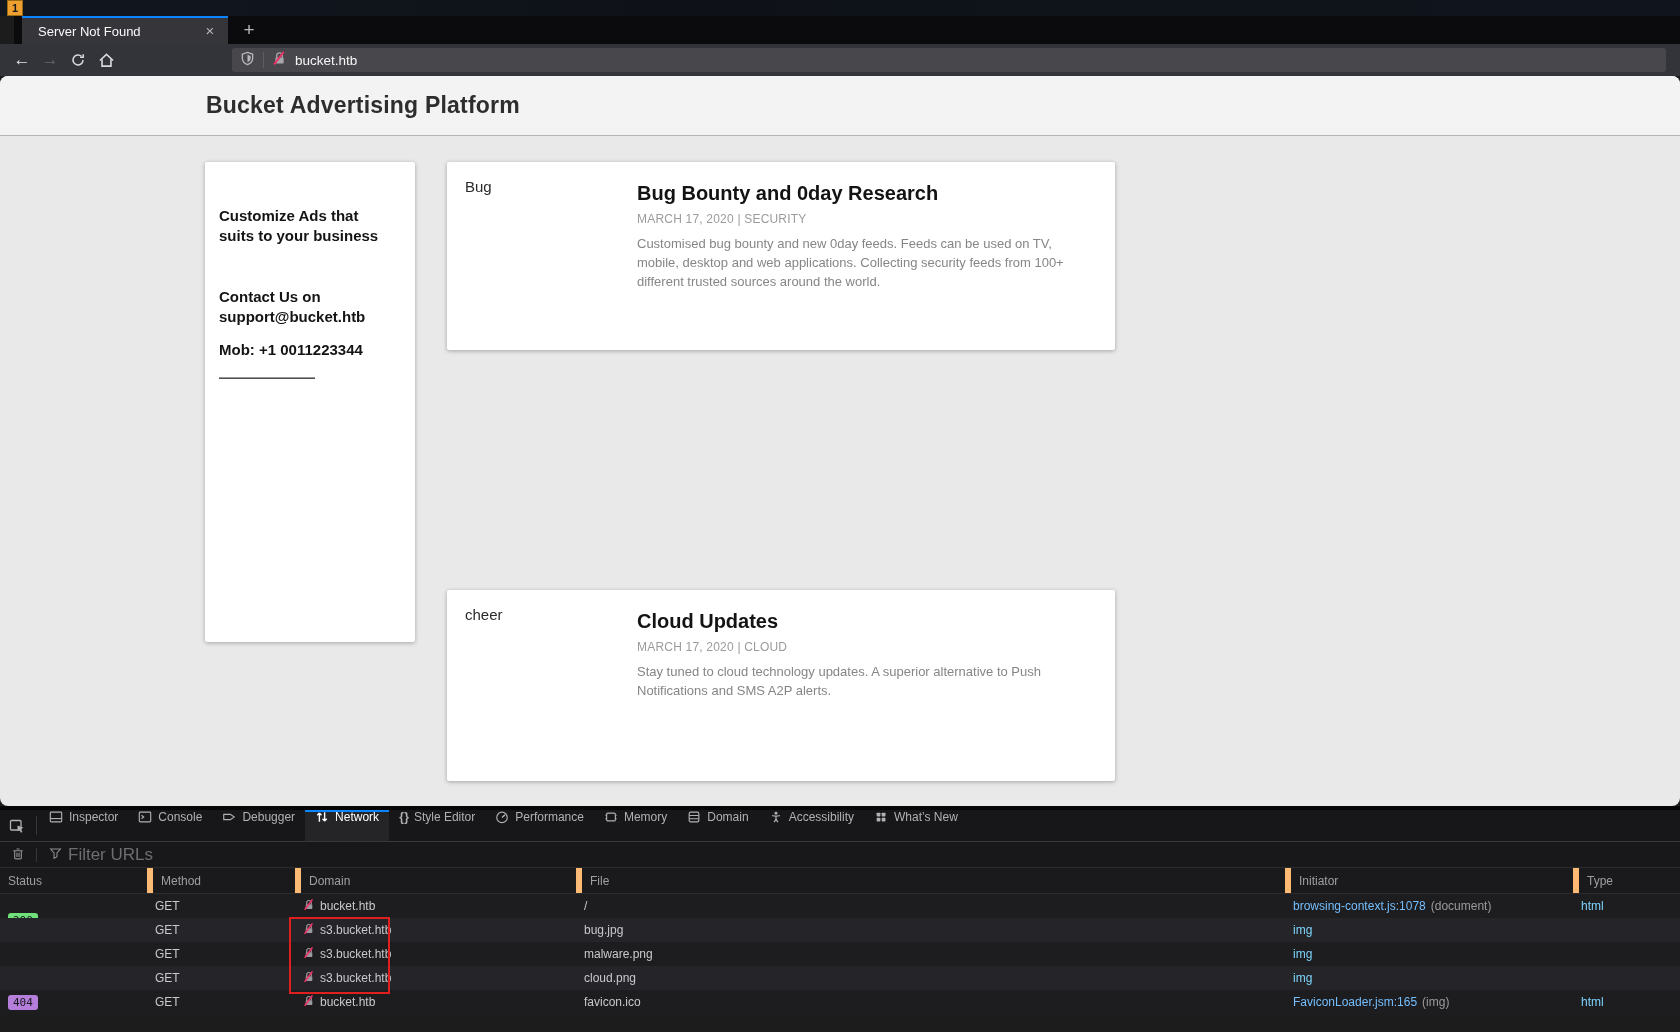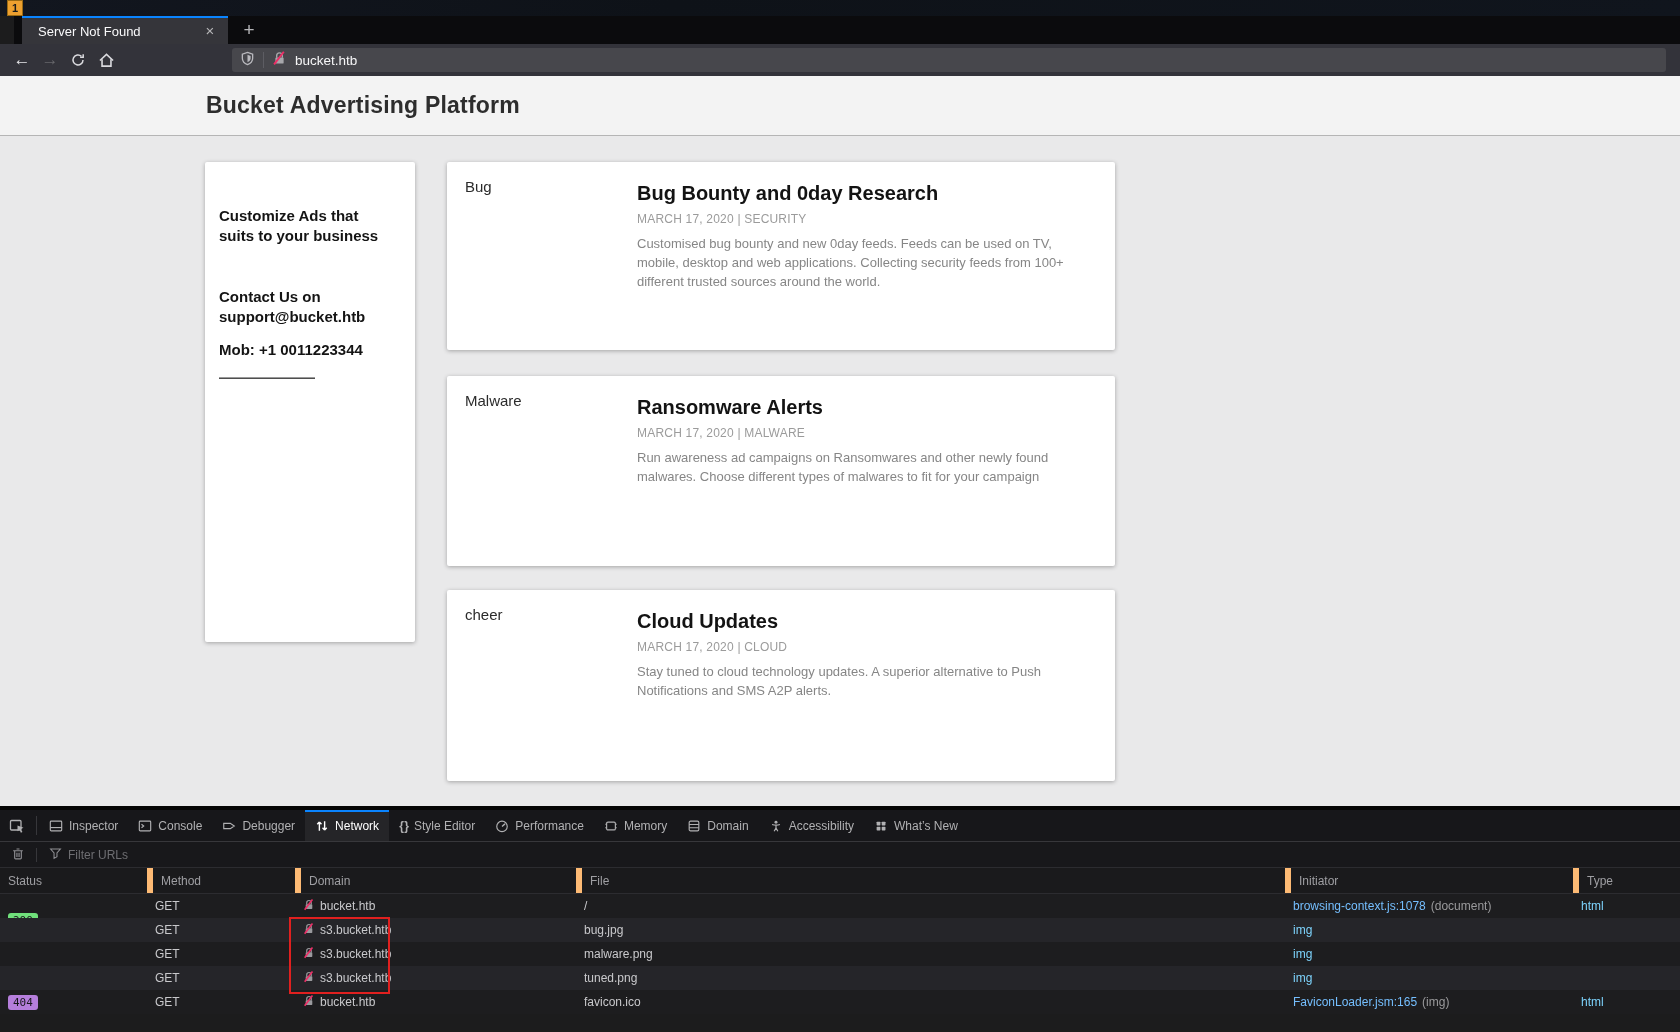--- a/index.html
+++ b/index.html
@@ -29,21 +29,21 @@
             display:flex; align-items:center; }
   .nav-btn { width:28px; height:26px; display:flex; align-items:center; justify-content:center; }
   .nav-btn svg { display:block; }
   #urlbar { position:absolute; left:232px; top:4px; width:1434px; height:24px; background:#47474c;
             border-radius:3px; display:flex; align-items:center; padding:0 8px; }
   #urlbar .sep { width:1px; height:16px; background:#5d5d63; margin:0 8px; }
   #url-input { background:transparent; border:none; outline:none; color:#f6f6f7; font-size:13.5px;
                font-family:inherit; flex:1; margin-left:8px; }
 
   
-  #page { position:absolute; left:0; top:76px; width:1680px; height:730px; background:#e9e9ea; overflow:hidden; }
+  #page { position:absolute; left:0; top:76px; width:1680px; height:730px; background:#e9e9ea; overflow:hidden;border-radius:8px; }
   #page-header { position:absolute; left:0; top:0; width:1680px; height:60px; background:#f3f3f3;
                  border-bottom:1px solid #b5b5b5; display:flex; align-items:center; }
   #page-title { margin-left:206px; font-size:23px; font-weight:bold; color:#2d2d2d; letter-spacing:.2px; }
 
   .card { position:absolute; background:#fff; border-radius:2px; box-shadow:0 1px 4px rgba(0,0,0,.3); }
   #sidebar-card { left:205px; top:86px; width:210px; height:480px; padding:44px 26px 0 14px; }
   #sidebar-card p { font-size:15px; font-weight:bold; color:#141414; line-height:1.3; }
   #sidebar-card .gap-lg { margin-top:42px; }
   #sidebar-card .gap-sm { margin-top:14px; }
   #sidebar-hr { margin-top:17px; width:96px; height:2px; background:#4e4e4e; border-top:1px solid #9a9a9a; }
@@ -58,30 +58,30 @@
   .ad-meta { font-size:12px; color:#9b9b9b; margin-top:7px; letter-spacing:.2px; }
   .ad-body { font-size:13px; color:#868686; line-height:1.45; margin-top:9px; }
 
   
   #devtools { position:absolute; left:0; top:806px; width:1680px; height:226px; background:#1c1c1d;
               border-top:4px solid #050505; color:#b1b1b3; font-size:12px; }
   #dt-tabrow { position:absolute; left:0; top:0; width:1680px; height:32px; background:#17171a;
                border-bottom:1px solid #37373b; display:flex; align-items:stretch; }
   #dt-pick { width:34px; display:flex; align-items:center; justify-content:center; }
   .dt-vsep { width:1px; background:#37373b; margin:6px 2px; }
-  .dt-tab { display:flex; align-items:center; gap:6px; padding:0 10px; position:relative; color:#b1b1b3; }
+  .dt-tab { display:flex; align-items:flex-start; gap:6px; padding:0 10px; position:relative; color:#b1b1b3; }
   .dt-tab.active { background:#252528; color:#fff; }
   .dt-tab.active::before { content:""; position:absolute; left:0; top:0; width:100%; height:2px; background:#0a84ff; }
   .dt-tab svg, #dt-pick svg { display:block; }
   .brace-glyph { font-size:12px; font-weight:bold; letter-spacing:-1px; }
 
   #dt-filterrow { position:absolute; left:0; top:32px; width:1680px; height:26px; background:#18181b;
                   border-bottom:1px solid #2c2c30; display:flex; align-items:center; }
   #dt-trash { width:36px; display:flex; justify-content:center; }
-  #dt-filter-input { background:transparent; border:none; outline:none; color:#9a9a9e; font-size:12px;
+  #dt-filter-input { background:transparent; border:none; outline:none; color:#9a9a9e; font-size:17px;
                      font-family:inherit; flex:1; margin-left:6px; }
   #dt-filter-input::placeholder { color:#6e6e72; }
   .funnel-wrap { margin-left:12px; display:flex; align-items:center; }
 
   .net-grid { display:grid; grid-template-columns:147px 148px 281px 709px 288px 107px; }
   #dt-header { position:absolute; left:0; top:58px; width:1680px; height:26px; background:#1a1a1c;
                border-bottom:1px solid #2c2c30; }
   #dt-header .hcell { display:flex; align-items:center; padding-left:8px; color:#9f9fa3;
                       border-left:6px solid #fdba74; height:100%; }
   #dt-header .hcell:first-child { border-left:none; }
@@ -165,28 +165,20 @@
     </div>
 
     <div id="card-0" class="card ad-card">
       <span class="ad-alt">Bug</span>
       <div class="ad-content">
         <div class="ad-title">Bug Bounty and 0day Research</div>
         <div class="ad-meta">MARCH 17, 2020 | SECURITY</div>
         <div class="ad-body">Customised bug bounty and new 0day feeds. Feeds can be used on TV, mobile, desktop and web applications. Collecting security feeds from 100+ different trusted sources around the world.</div>
       </div>
     </div>
-    <div id="card-1" class="card ad-card">
-      <span class="ad-alt">Malware</span>
-      <div class="ad-content">
-        <div class="ad-title">Ransomware Alerts</div>
-        <div class="ad-meta">MARCH 17, 2020 | MALWARE</div>
-        <div class="ad-body">Run awareness ad campaigns on Ransomwares and other newly found malwares. Choose different types of malwares to fit for your campaign</div>
-      </div>
-    </div>
     <div id="card-2" class="card ad-card">
       <span class="ad-alt">cheer</span>
       <div class="ad-content">
         <div class="ad-title">Cloud Updates</div>
         <div class="ad-meta">MARCH 17, 2020 | CLOUD</div>
         <div class="ad-body">Stay tuned to cloud technology updates. A superior alternative to Push Notifications and SMS A2P alerts.</div>
       </div>
     </div>
   </div>
 
@@ -376,21 +368,21 @@
         <div class="cell"></div>
         <div class="cell">GET</div>
         <div class="cell">
           <span class="lock-sm"><svg width="12" height="12" viewBox="0 0 16 16">
                 <path d="M5 7.2 V5 a3 3 0 0 1 6 0 V7.2" fill="none" stroke="#9a9a9e" stroke-width="1.6"></path>
                 <rect x="3.6" y="7" width="8.8" height="6.4" rx="1" fill="#9a9a9e"></rect>
                 <line x1="2.2" y1="14.2" x2="12.6" y2="0.8" stroke="#ec2e66" stroke-width="2.2"></line>
               </svg></span>
           <span>s3.bucket.htb</span>
         </div>
-        <div class="cell">tuned.png</div>
+        <div class="cell">cloud.png</div>
         <div class="cell muted">img</div>
         <div class="cell muted"></div>
       </div>
 
       <div class="net-row net-grid odd">
         <div class="cell">
             <span class="badge" style="background-color: rgb(181, 126, 219);">404</span>
           </div>
         <div class="cell">GET</div>
         <div class="cell">

